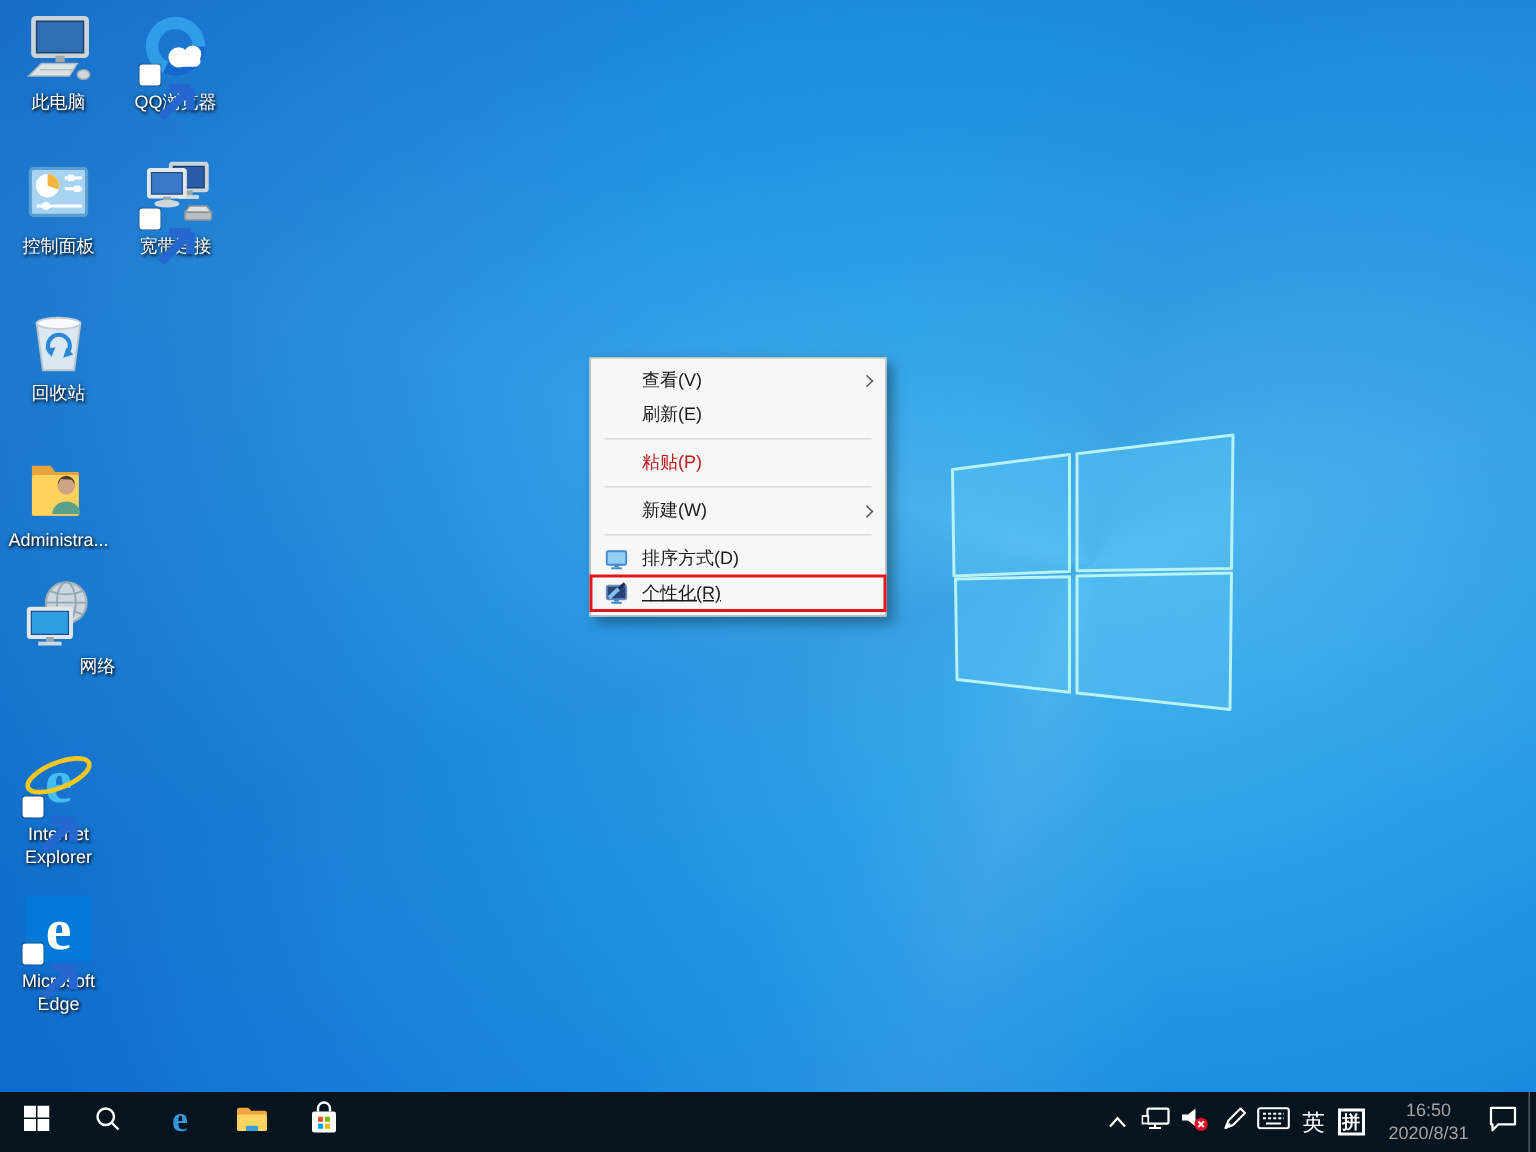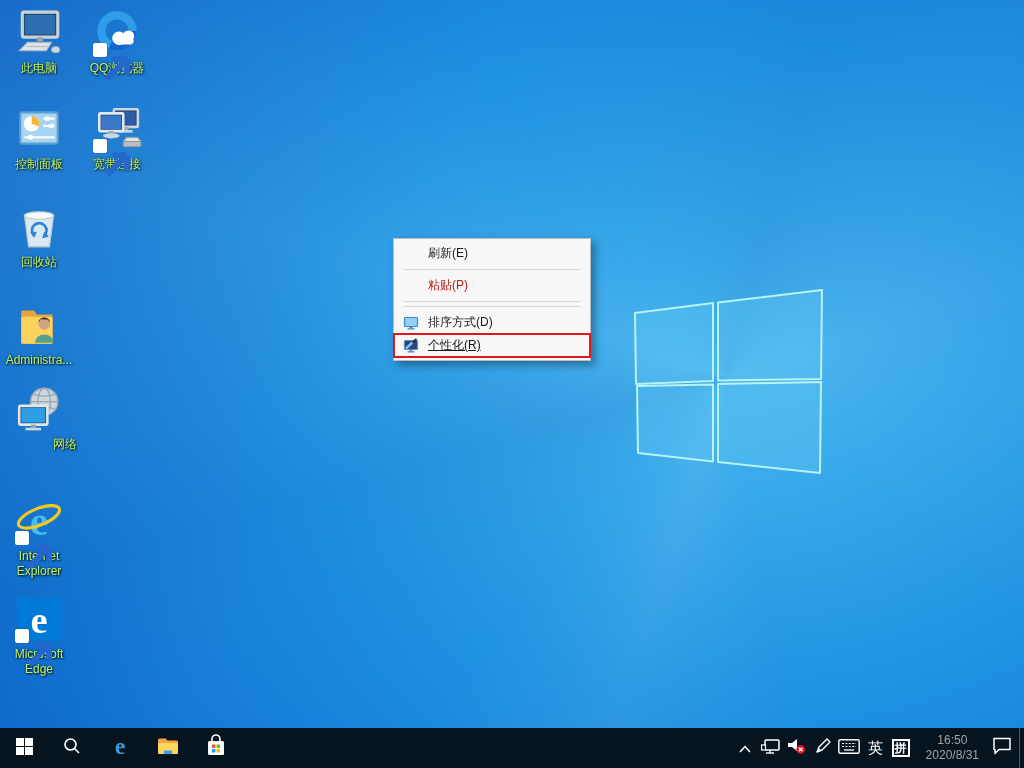--- a/index.html
+++ b/index.html
@@ -17,21 +17,21 @@
       radial-gradient(130% 125% at 72% 48%, #47b6ee 0%, #1f93e2 34%, #0f70d3 68%, #0a5cc4 100%);
   }
 
   
   .win-logo { position:absolute; left:630px; top:286px; width:196px; height:192px; }
 
   
   .desk-icon { position:absolute; width:76px; text-align:center; cursor:default; }
   .desk-icon .art { position:relative; width:50px; height:50px; margin:0 auto; }
   .desk-icon .art svg { width:50px; height:50px; }
-  .desk-icon .lbl { margin-top:3px; font-size:12px; line-height:15px; color:#bef264;
+  .desk-icon .lbl { margin-top:3px; font-size:12px; line-height:15px; color:#ffffff;
     text-shadow:1px 1px 2px rgba(0,0,0,.85), 0 0 3px rgba(0,0,0,.6); word-wrap:break-word; }
   .sc-arrow { position:absolute; left:1px; bottom:1px; width:14px; height:14px;
     background:#fff; border-radius:2px; box-shadow:0 0 1px rgba(0,0,0,.5); }
   .sc-arrow svg { width:14px; height:14px; display:block; }
 
   
   .ctx-menu { position:absolute; left:393px; top:238px; width:198px;
     background:#f7f7f7; border:1px solid #bdbdbd; padding:3px 0;
     box-shadow:4px 4px 8px rgba(0,0,0,.35); font-size:12px; color:#1a1a1a; }
   .mi { height:23px; display:flex; align-items:center; padding-right:9px; }
@@ -193,37 +193,47 @@
   <span class="sc-arrow">
         <svg viewBox="0 0 14 14">
           <path d="M4,10 L9.5,4.5 M9.5,4.5 L5.5,4.5 M9.5,4.5 L9.5,8.5" stroke="#2567cf" stroke-width="1.6" fill="none"></path>
         </svg>
       </span></div>
   <div class="lbl">Microsoft Edge</div>
 </div>
 
 <div class="ctx-menu">
 
+  <div class="mi">
+    <span class="ic"></span>
+    <span class="lab">查看(V)</span>
+    <span class="arrow"></span>
+  </div>
 
 
   <div class="mi">
     <span class="ic"></span>
     <span class="lab">刷新(E)</span>
   </div>
 
   <div class="msep"></div>
 
   <div class="mi disabled">
     <span class="ic"></span>
     <span class="lab">粘贴(P)</span>
   </div>
 
 
   <div class="msep"></div>
 
+  <div class="mi">
+    <span class="ic"></span>
+    <span class="lab">新建(W)</span>
+    <span class="arrow"></span>
+  </div>
 
   <div class="msep"></div>
 
   <div class="mi">
     <span class="ic">
         <svg viewBox="0 0 16 16">
       <rect x="1.5" y="2.5" width="13" height="9" rx="1" fill="#8fd0f3" stroke="#3f88c9" stroke-width="1.2"></rect>
       <rect x="6.5" y="11.5" width="3" height="1.6" fill="#3f88c9"></rect>
       <rect x="4.5" y="13.2" width="7" height="1.3" fill="#3f88c9"></rect>
     </svg>

